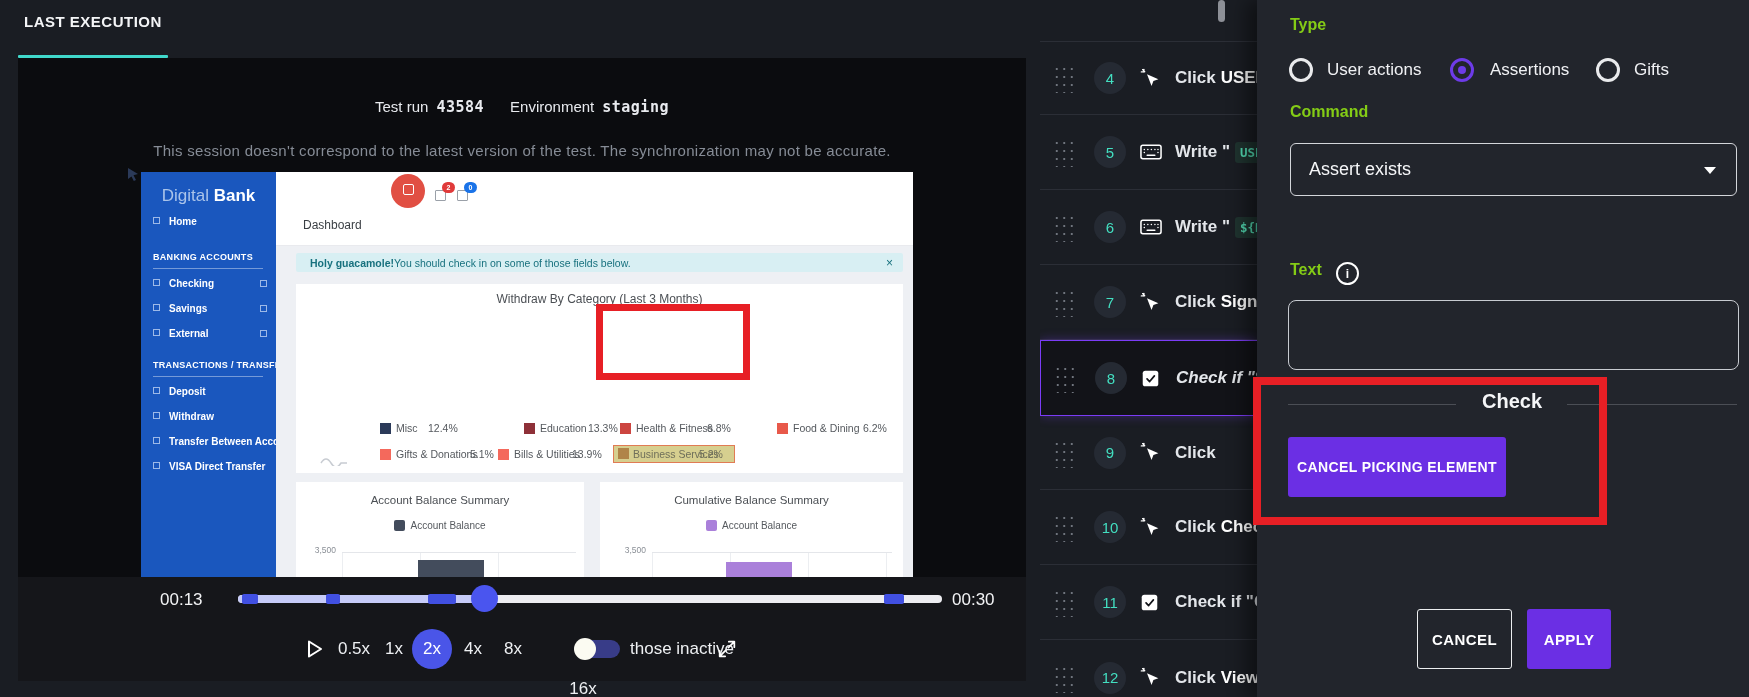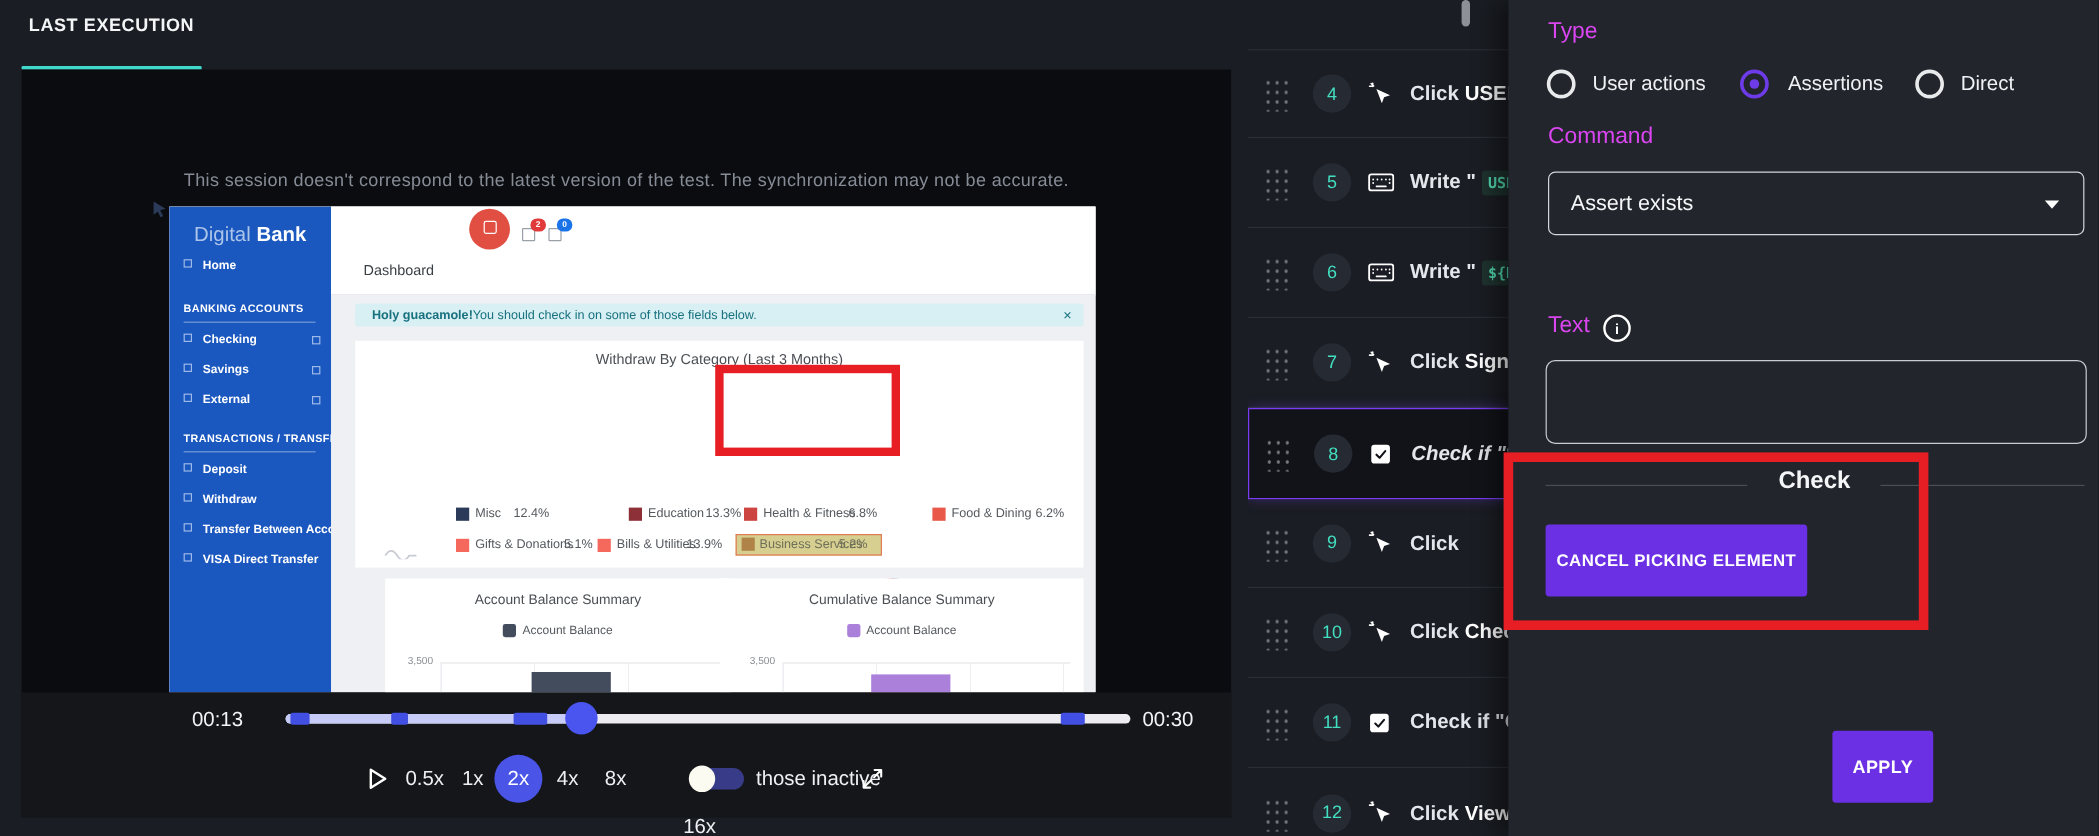--- a/index.html
+++ b/index.html
@@ -86,21 +86,21 @@
   .step-icon{width:22px;margin-left:14px;flex:none;display:flex;align-items:center;}
   .step-label{margin-left:13px;font-size:17px;font-weight:600;color:#e3e6ea;white-space:nowrap;}
   .step-label b{color:#fff;font-weight:700;margin-left:5px;}
   .step-label .vbadge{font-family:"DejaVu Sans Mono",monospace;font-size:12.5px;font-weight:bold;
             color:#52d8b0;background:#1f332f;padding:3px 5px;border-radius:3px;margin-left:5px;}
   .step-label.it{font-style:italic;}
   .scroll-thumb{width:7px;background:#8d9097;border-radius:4px;}
 
   
   .panel{background:#22252c;box-shadow:-10px 0 18px rgba(0,0,0,.45);}
-  .p-head{font-size:19px;font-weight:normal;color:#d946ef;}
+  .p-head{font-size:16px;font-weight:bold;color:#84cc16;}
   .radio{width:24px;height:24px;border-radius:50%;border:3px solid #e9eaec;box-sizing:border-box;}
   .radio.sel{border-color:#6d3be8;}
   .radio.sel::after{content:"";position:absolute;left:5px;top:5px;width:8px;height:8px;
                     border-radius:50%;background:#6d3be8;}
   .radio-label{font-size:17px;color:#f0f1f4;}
   .select{border:1px solid #d4d6db;border-radius:6px;box-sizing:border-box;
           display:flex;align-items:center;font-size:18px;color:#f5f6f8;}
   .select .val{margin-left:18px;}
   .caret{position:absolute;right:20px;top:23px;width:0;height:0;
          border-left:6px solid transparent;border-right:6px solid transparent;border-top:7px solid #fff;}
@@ -117,20 +117,23 @@
 </style>
 </head>
 <body>
 
 <div id="app" class="noselect">
 
   <div class="r tab-label" style="left:24px;top:13px;">LAST EXECUTION</div>
   <div class="r tab-underline" style="left:18px;top:55px;width:150px;"></div>
 
   <div class="r exec-panel" style="left:18px;top:58px;width:1008px;height:623px;">
+    <div class="r run-info" style="top:40px;left:0;">
+      <span>Test run</span><b>43584</b><span>Environment</span><b>staging</b>
+    </div>
     <div class="r warning" style="top:84px;left:0;">This session doesn't correspond to the latest version of the test. The synchronization may not be accurate.</div>
   </div>
 
   <svg class="r" style="left:125px;top:166px;" width="16" height="16" viewBox="0 0 16 16">
     <path d="M3 2 L13 8 L8.5 9.2 L11 14 L8.8 15 L6.5 10.4 L3 13 Z" fill="#2b3a59"></path>
   </svg>
 
   <div class="r video" style="left:141px;top:172px;width:772px;height:405px;">
 
     <div class="r vb-side" style="left:0;top:0;width:135px;height:405px;">
@@ -214,21 +217,21 @@
             <span class="pc" style="left:85px;top:2px;">5.2%</span>
           </div>
 
         <div class="r pie" style="left:397px;top:198px;width:100px;height:100px;"></div>
 
         <svg class="r" style="left:24px;top:170px;" width="28" height="12" viewBox="0 0 28 12">
           <path d="M1 9 Q6 1 11 9 T21 9 L27 9" stroke="#c8ccd2" stroke-width="1.5" fill="none"></path>
         </svg>
       </div>
 
-      <div class="r card" style="left:20px;top:310px;width:288px;height:111px;margin-left:25px;">
+      <div class="r card" style="left:20px;top:310px;width:288px;height:111px;">
         <div class="r bcard-title" style="left:0;top:12px;width:288px;">Account Balance Summary</div>
         <div class="r bcard-lg" style="left:0;top:38px;width:288px;">
             <i style="background:#434c5c;"></i>
             <span>Account Balance</span>
           </div>
         <div class="r axis" style="left:8px;top:63px;width:32px;">3,500</div>
         <div class="r plot" style="left:46px;top:70px;width:234px;height:25px;">
           <div class="r" style="left:76px;top:7px;width:66px;height:18px;background:#434c5c;"></div>
         </div>
       </div>
@@ -395,36 +398,37 @@
   </div>
 
   <div class="r panel" style="left:1257px;top:0;width:492px;height:697px;">
     <div class="r p-head" style="left:33px;top:16px;">Type</div>
 
     <div class="r radio" style="left:32px;top:58px;"></div>
     <div class="r radio-label" style="left:70px;top:60px;">User actions</div>
     <div class="r radio sel" style="left:193px;top:58px;"></div>
     <div class="r radio-label" style="left:233px;top:60px;">Assertions</div>
     <div class="r radio" style="left:339px;top:58px;"></div>
-    <div class="r radio-label" style="left:377px;top:60px;">Direct</div>
+    <div class="r radio-label" style="left:377px;top:60px;">Gifts</div>
 
     <div class="r p-head" style="left:33px;top:103px;">Command</div>
     <div class="r select" style="left:33px;top:143px;width:447px;height:53px;">
       <span class="val">Assert exists</span>
       <span class="caret"></span>
     </div>
 
     <div class="r p-head" style="left:33px;top:261px;">Text</div>
     <div class="r info" style="left:79px;top:262px;">i</div>
     <div class="r textarea" style="left:31px;top:300px;width:449px;height:68px;"><span></span></div>
 
     <div class="r divline" style="left:31px;top:404px;width:168px;"></div>
     <div class="r target-head" style="left:205px;top:390px;width:100px;">Check</div>
     <div class="r divline" style="left:310px;top:404px;width:170px;"></div>
 
     <div class="r btn btn-purple" style="left:31px;top:437px;width:218px;height:60px;font-size:14px;">CANCEL PICKING ELEMENT</div>
 
+    <div class="r btn btn-outline" style="left:160px;top:609px;width:95px;height:60px;font-size:15px;">CANCEL</div>
     <div class="r btn btn-purple" style="left:270px;top:609px;width:84px;height:60px;font-size:15px;">APPLY</div>
   </div>
 
   <div class="r annot2" style="left:1253px;top:377px;width:338px;height:132px;"></div>
 
 </div>
 
 </body></html>

